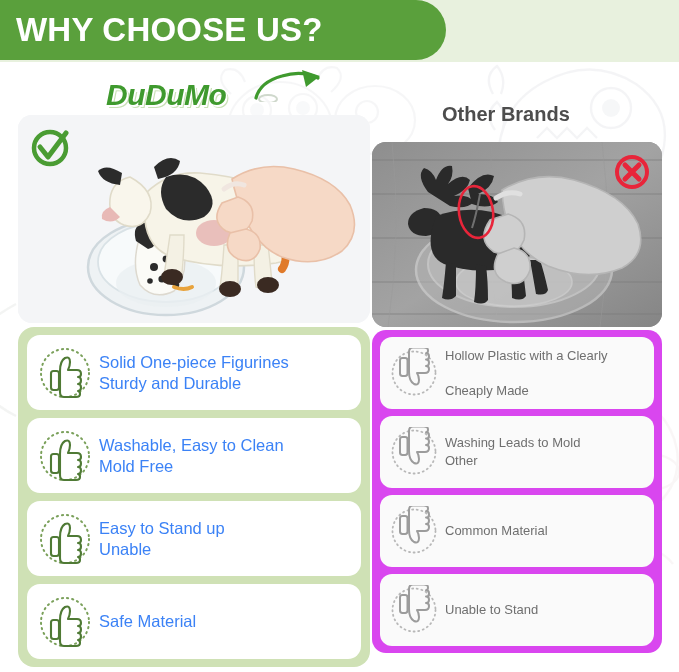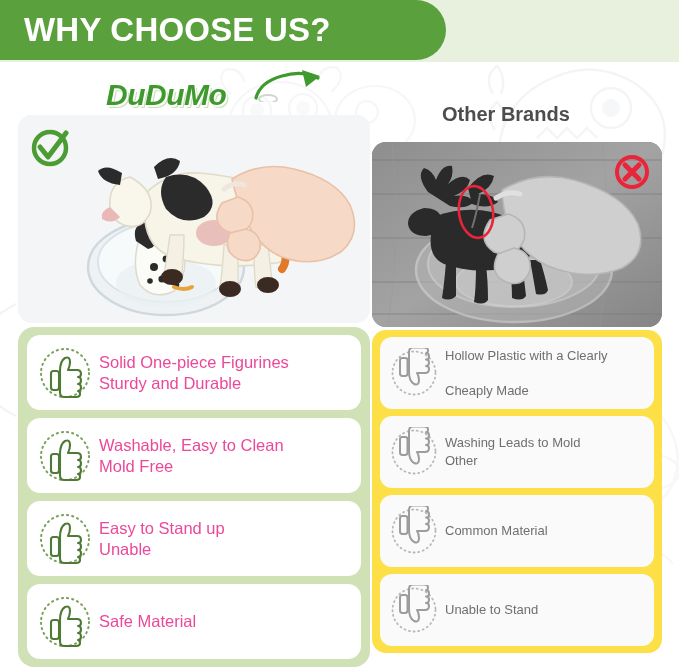--- a/index.html
+++ b/index.html
@@ -33,21 +33,21 @@
 
   
   .banner{
     position:absolute;left:0;top:0;width:446px;height:60px;
     background:#5aa03c;
     border-top-right-radius:30px;border-bottom-right-radius:30px;
     display:flex;align-items:center;
   }
   .banner-title{
     color:#ffffff;font-size:33px;font-weight:bold;
-    letter-spacing:.2px;padding-left:24px;
+    letter-spacing:.2px;padding-left:16px;
     white-space:nowrap;
   }
 
   
   .logo{
     position:absolute;left:106px;top:78px;width:200px;height:40px;
   }
   .logo-text{
     font-size:30px;font-weight:bold;font-style:italic;
     color:#3f9a2e;letter-spacing:-.5px;
@@ -78,21 +78,21 @@
   }
   .photo-left{height:208px;background:#f2f4f6;}
   .photo-right{height:185px;background:#8d8d8d;}
 
   
   .cards-left{
     background:#cfe1b5;border-radius:16px;
     padding:8px 9px;margin-top:4px;
   }
   .cards-right{
-    background:#fde047;border-radius:14px;
+    background:#d946ef;border-radius:14px;
     padding:7px 8px;margin-top:3px;
   }
 
   .card{
     display:flex;align-items:center;background:#ffffff;
     box-sizing:border-box;
   }
   .card-left{
     border-radius:13px;min-height:75px;margin-bottom:8px;
     padding:6px 10px;
@@ -102,21 +102,21 @@
     border-radius:12px;min-height:72px;margin-bottom:7px;
     padding:5px 9px;background:#fafafa;
   }
   .card-right:last-child{margin-bottom:0;}
 
   .card-icon{flex:0 0 auto;display:flex;align-items:center;justify-content:center;}
   .icon-left{width:56px;height:56px;margin-right:6px;}
   .icon-right{width:50px;height:50px;margin-right:6px;}
 
   .card-text-left{
-    font-size:16.5px;color:#ec4899;line-height:1.26;
+    font-size:16.5px;color:#3b82f6;line-height:1.26;
   }
   .card-text-right{
     font-size:13px;color:#6f6f6f;line-height:1.35;
   }
 
   
   .mark{position:absolute;}
   .mark-check{left:8px;top:8px;}
   .mark-cross{right:9px;top:8px;}
 </style>

